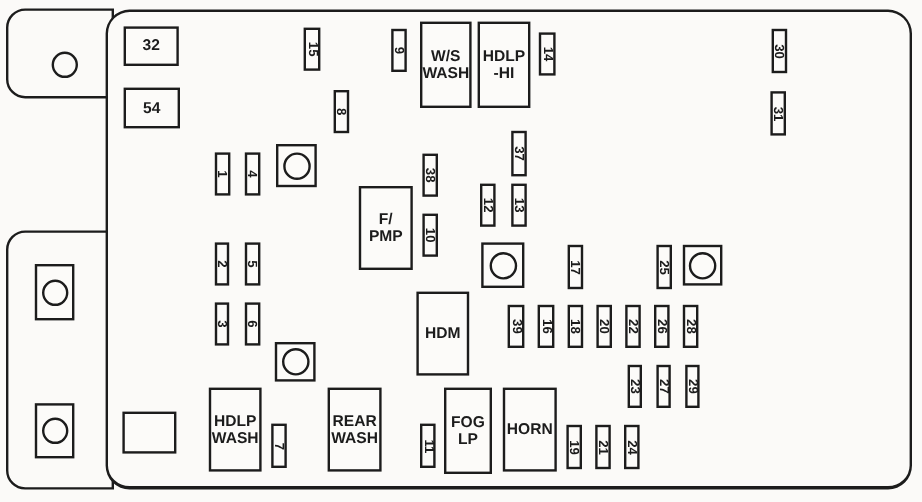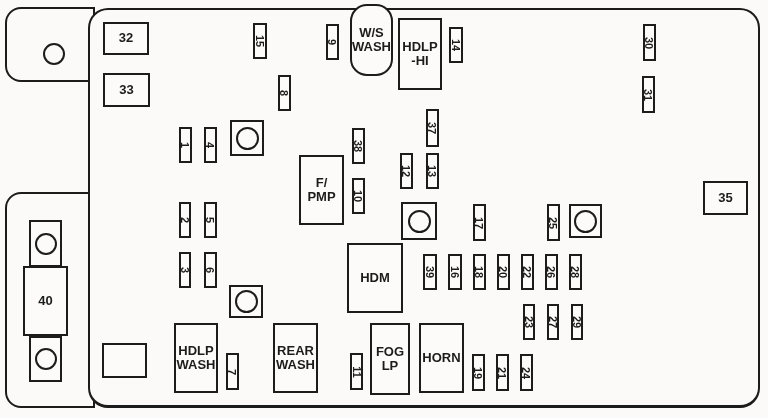--- a/index.html
+++ b/index.html
@@ -53,60 +53,54 @@
       <div class="comp terminal" style="left: 29px; top: 220px; width: 33px; height: 47px;">
         <div class="circle"></div>
       </div>
       <div class="comp terminal" style="left: 29px; top: 336px; width: 33px; height: 46px;">
         <div class="circle"></div>
       </div>
       <div class="comp box" style="left: 103px; top: 22px; width: 46px; height: 33px;">
         <span class="lbl">32</span>
       </div>
       <div class="comp box" style="left: 103px; top: 73px; width: 47px; height: 34px;">
-        <span class="lbl">33</span>
-      </div>
-      <div class="comp box" style="left: 350px; top: 4px; width: 43px; height: 72px; border-radius: 17px;">
+        <span class="lbl">54</span>
+      </div>
+      <div class="comp box" style="left: 350px; top: 18px; width: 43px; height: 72px;">
         <span class="lbl">W/S
 WASH</span>
       </div>
       <div class="comp box" style="left: 398px; top: 18px; width: 44px; height: 72px;">
         <span class="lbl">HDLP
 -HI</span>
       </div>
       <div class="comp box" style="left: 299px; top: 155px; width: 45px; height: 70px;">
         <span class="lbl">F/
 PMP</span>
       </div>
-      <div class="comp box" style="left: 703px; top: 181px; width: 45px; height: 34px;">
-        <span class="lbl">35</span>
-      </div>
-      <div class="comp box" style="left: 347px; top: 243px; width: 56px; height: 70px;">
+      <div class="comp box" style="left: 347px; top: 243px; width: 44px; height: 70px;">
         <span class="lbl">HDM</span>
       </div>
       <div class="comp box" style="left: 174px; top: 323px; width: 44px; height: 70px;">
         <span class="lbl">HDLP
 WASH</span>
       </div>
       <div class="comp box" style="left: 273px; top: 323px; width: 45px; height: 70px;">
         <span class="lbl">REAR
 WASH</span>
       </div>
       <div class="comp box" style="left: 419px; top: 323px; width: 45px; height: 70px;">
         <span class="lbl">HORN</span>
       </div>
       <div class="comp box" style="left: 370px; top: 323px; width: 40px; height: 72px;">
         <span class="lbl">FOG
 LP</span>
       </div>
       <div class="comp box" style="left: 102px; top: 343px; width: 45px; height: 35px;">
         <span class="lbl"></span>
-      </div>
-      <div class="comp box" style="left: 23px; top: 266px; width: 45px; height: 70px;">
-        <span class="lbl">40</span>
       </div>
       <div class="comp fuse" style="left: 253px; top: 23px; width: 14px; height: 36px;">
         <span class="lbl">15</span>
       </div>
       <div class="comp fuse" style="left: 326px; top: 24px; width: 13px; height: 36px;">
         <span class="lbl">9</span>
       </div>
       <div class="comp fuse" style="left: 449px; top: 27px; width: 14px; height: 36px;">
         <span class="lbl">14</span>
       </div>

